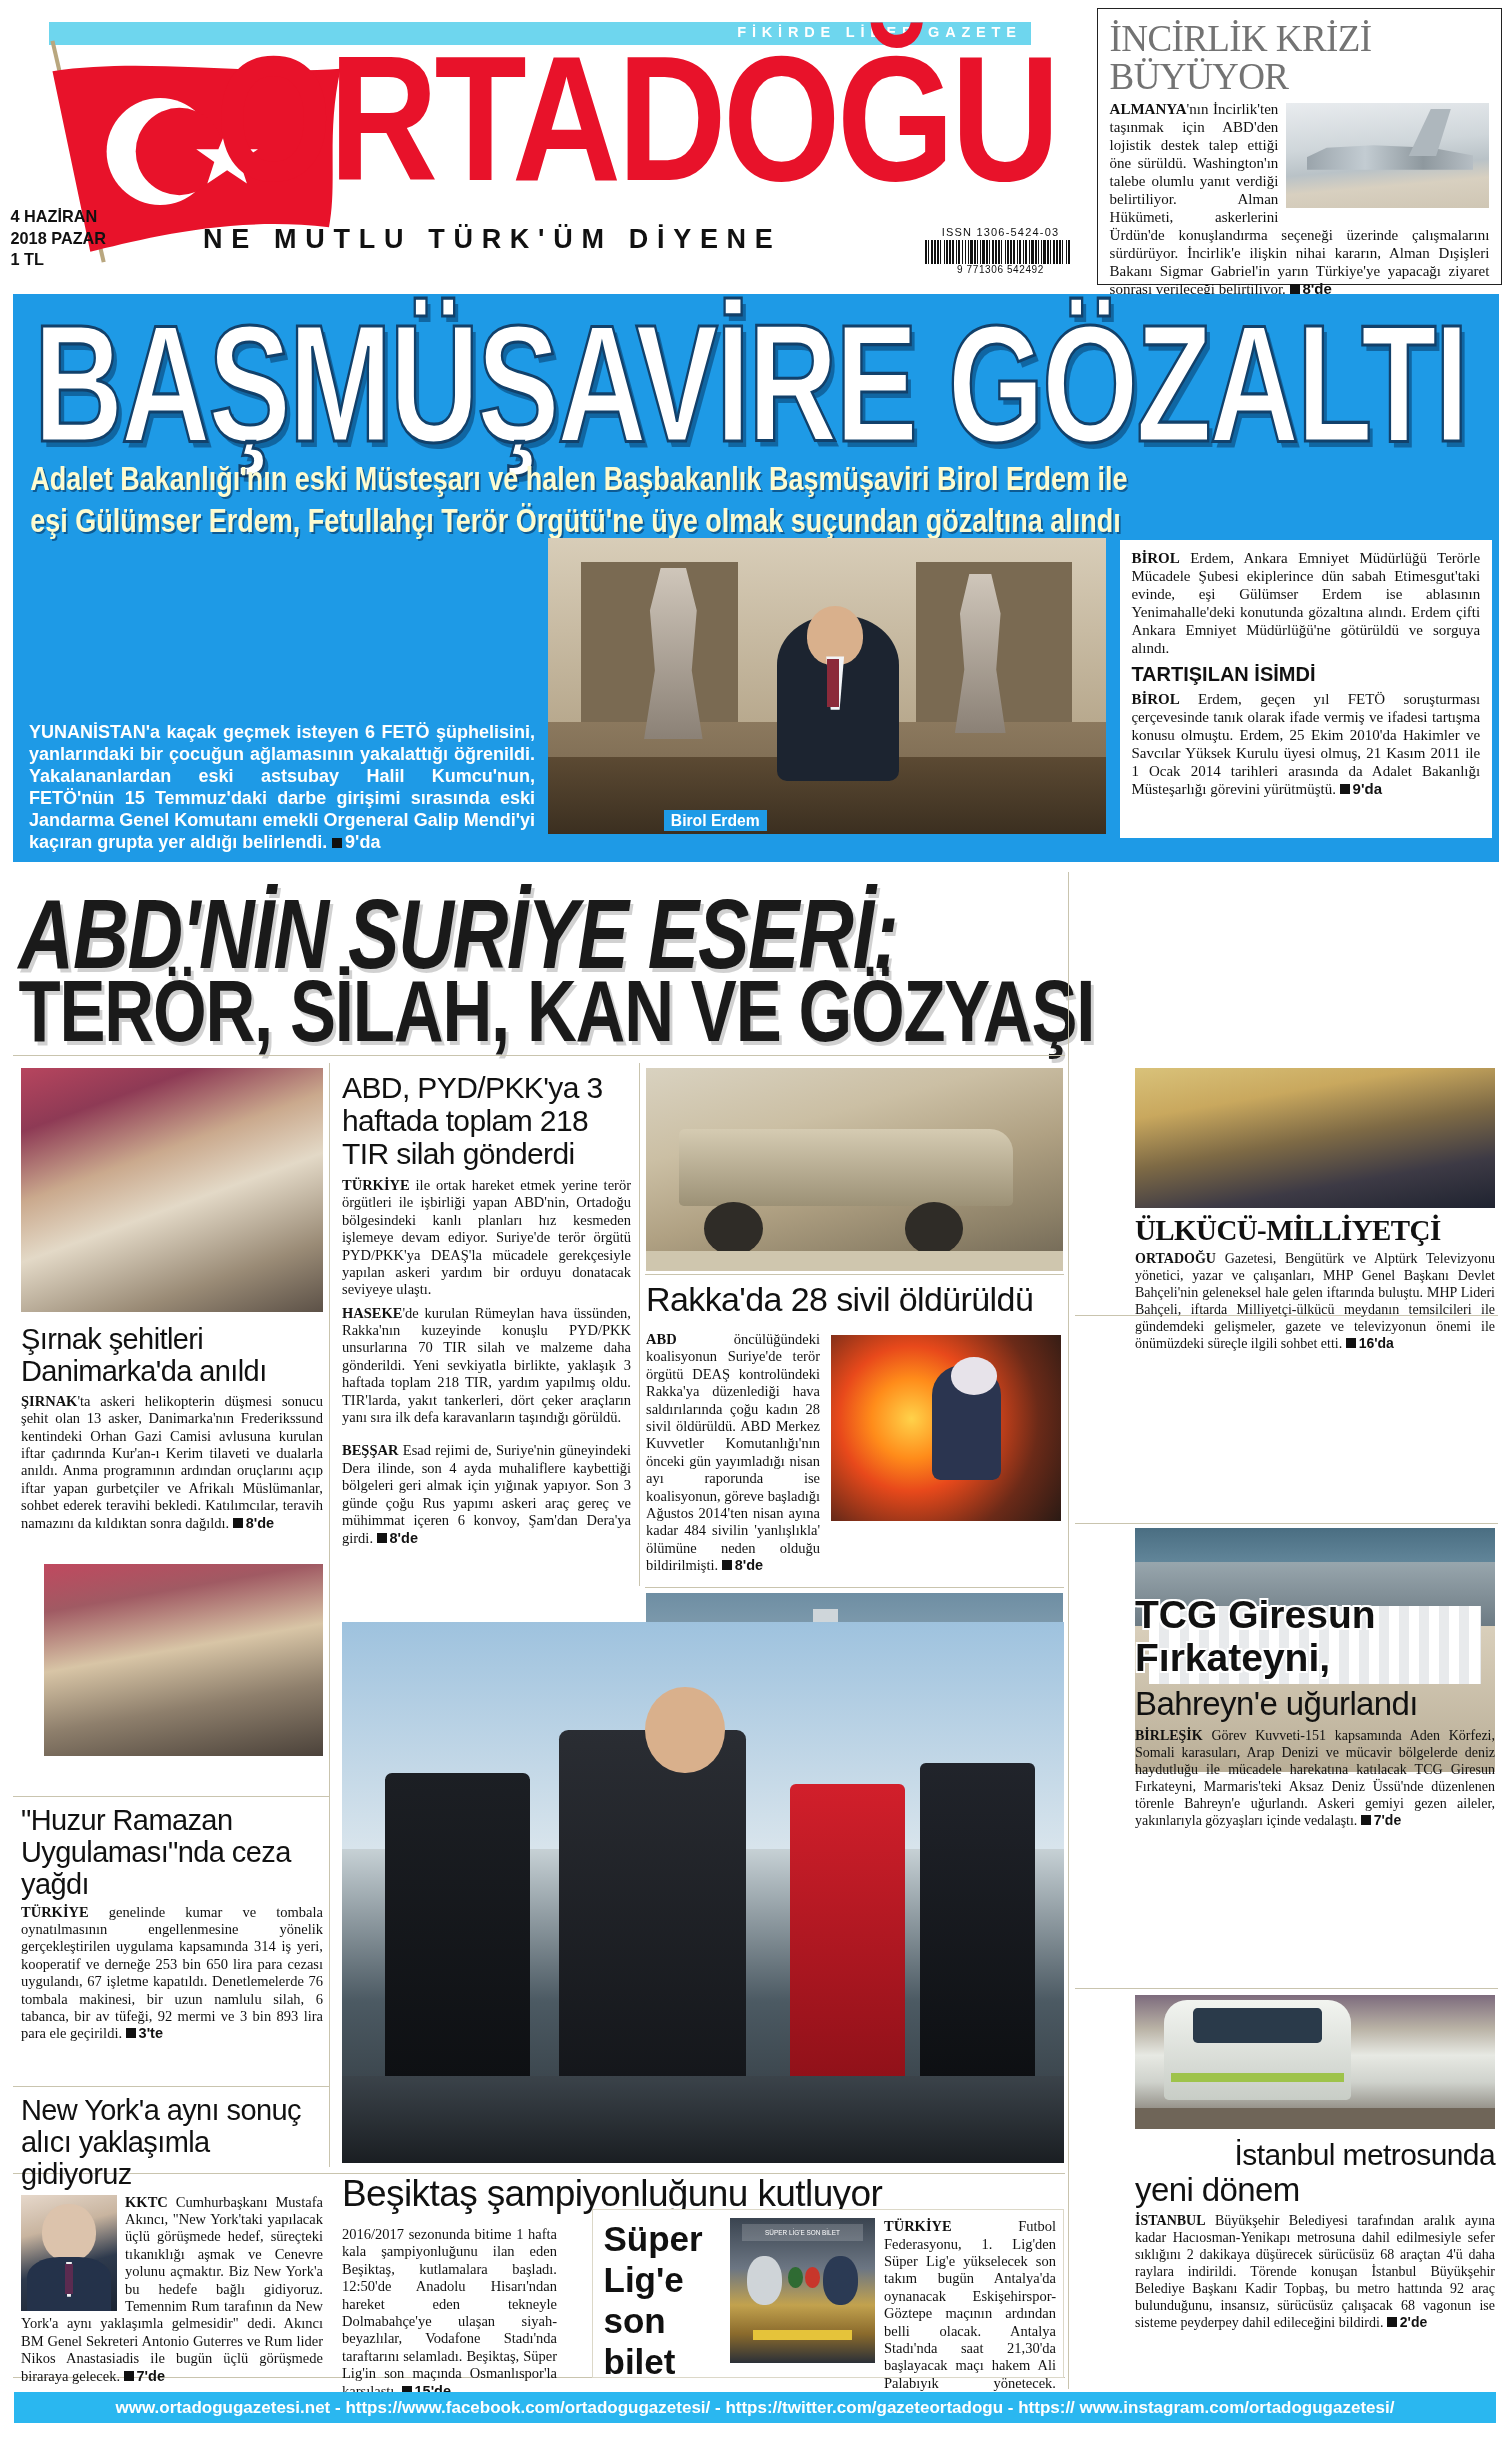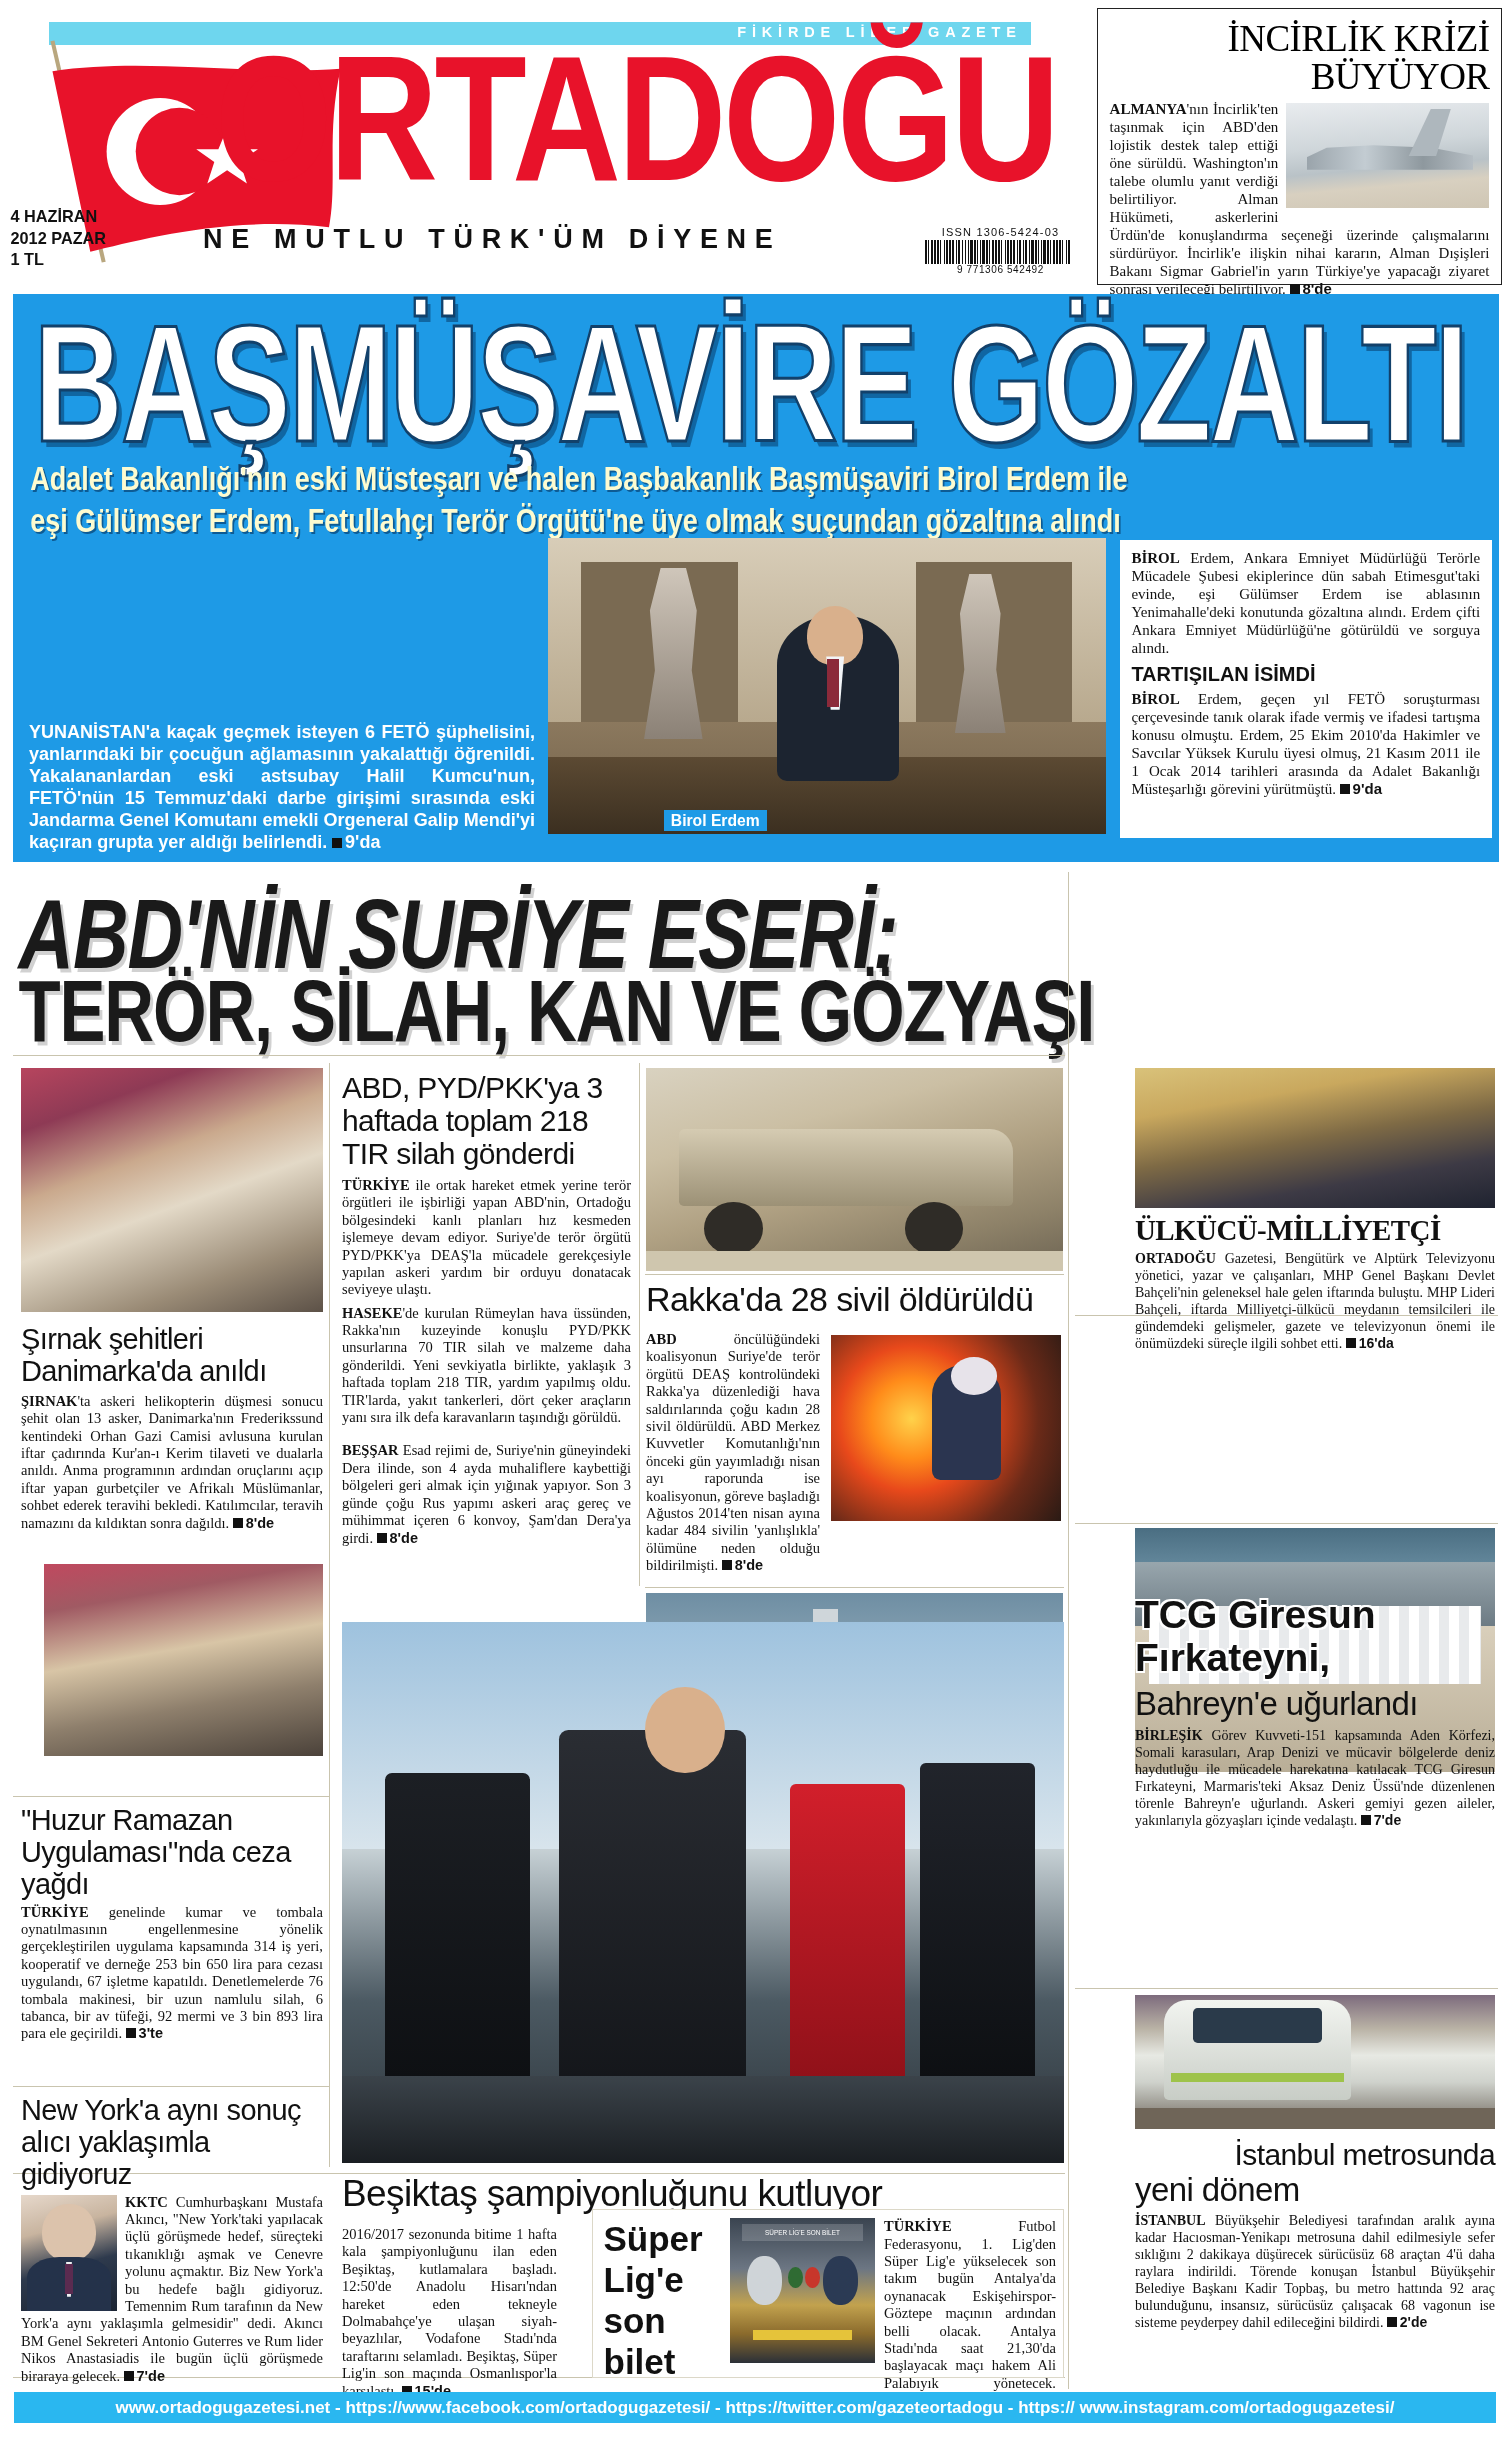--- a/index.html
+++ b/index.html
@@ -50,21 +50,21 @@
   .barcode-num { font-family:"Liberation Sans", sans-serif; font-size:10px; letter-spacing:0.6px; color:#111; }
 
   
   .incirlik {
     position:absolute; left:1097px; top:8.1px; width:405px; height:277px;
     border:1.2px solid #222; background:#fff; padding:10.5px 11.6px;
   }
   .incirlik h2 {
     font-family:"Liberation Serif", serif;
     font-weight:normal; font-size:37px; line-height:38px;
-    letter-spacing:-0.6px; color:#000000; text-align:right;
+    letter-spacing:-0.6px; color:#737373; text-align:left;
   }
   .incirlik .body {
     font-size:15px; line-height:18px; color:#111; text-align:justify; margin-top:4.7px;
   }
   .incirlik .lead { font-weight:bold; }
   .inc-img {
     float:right; width:203px; height:105px; margin:2.3px 0 3.5px 8.1px;
     background:linear-gradient(175deg,#e9ecef 0%,#cfd6da 40%,#b9c2c7 60%,#d8d0c0 75%,#cfc6b4 100%);
     position:relative; overflow:hidden;
   }
@@ -222,21 +222,21 @@
         <circle cx="248" cy="200" r="75" fill="#e8122a"></circle>
         <polygon fill="#ffffff" points="330,160 345,196 383,196 352,218 364,255 330,232 296,255 308,218 277,196 315,196"></polygon>
       </svg>
     </div>
 
     <div class="logo-text">ORTADOĞU</div>
     <div class="slogan">NE MUTLU TÜRK'ÜM DİYENE</div>
 
     <div class="datebox">
       <div>4 HAZİRAN</div>
-      <div>2012 PAZAR</div>
+      <div>2018 PAZAR</div>
       <div>1 TL</div>
     </div>
 
     <div class="issnbox">
       <div class="issn-label">ISSN 1306-5424-03</div>
       <div class="barcode"></div>
       <div class="barcode-num">9 771306 542492</div>
     </div>
   </div>
 

